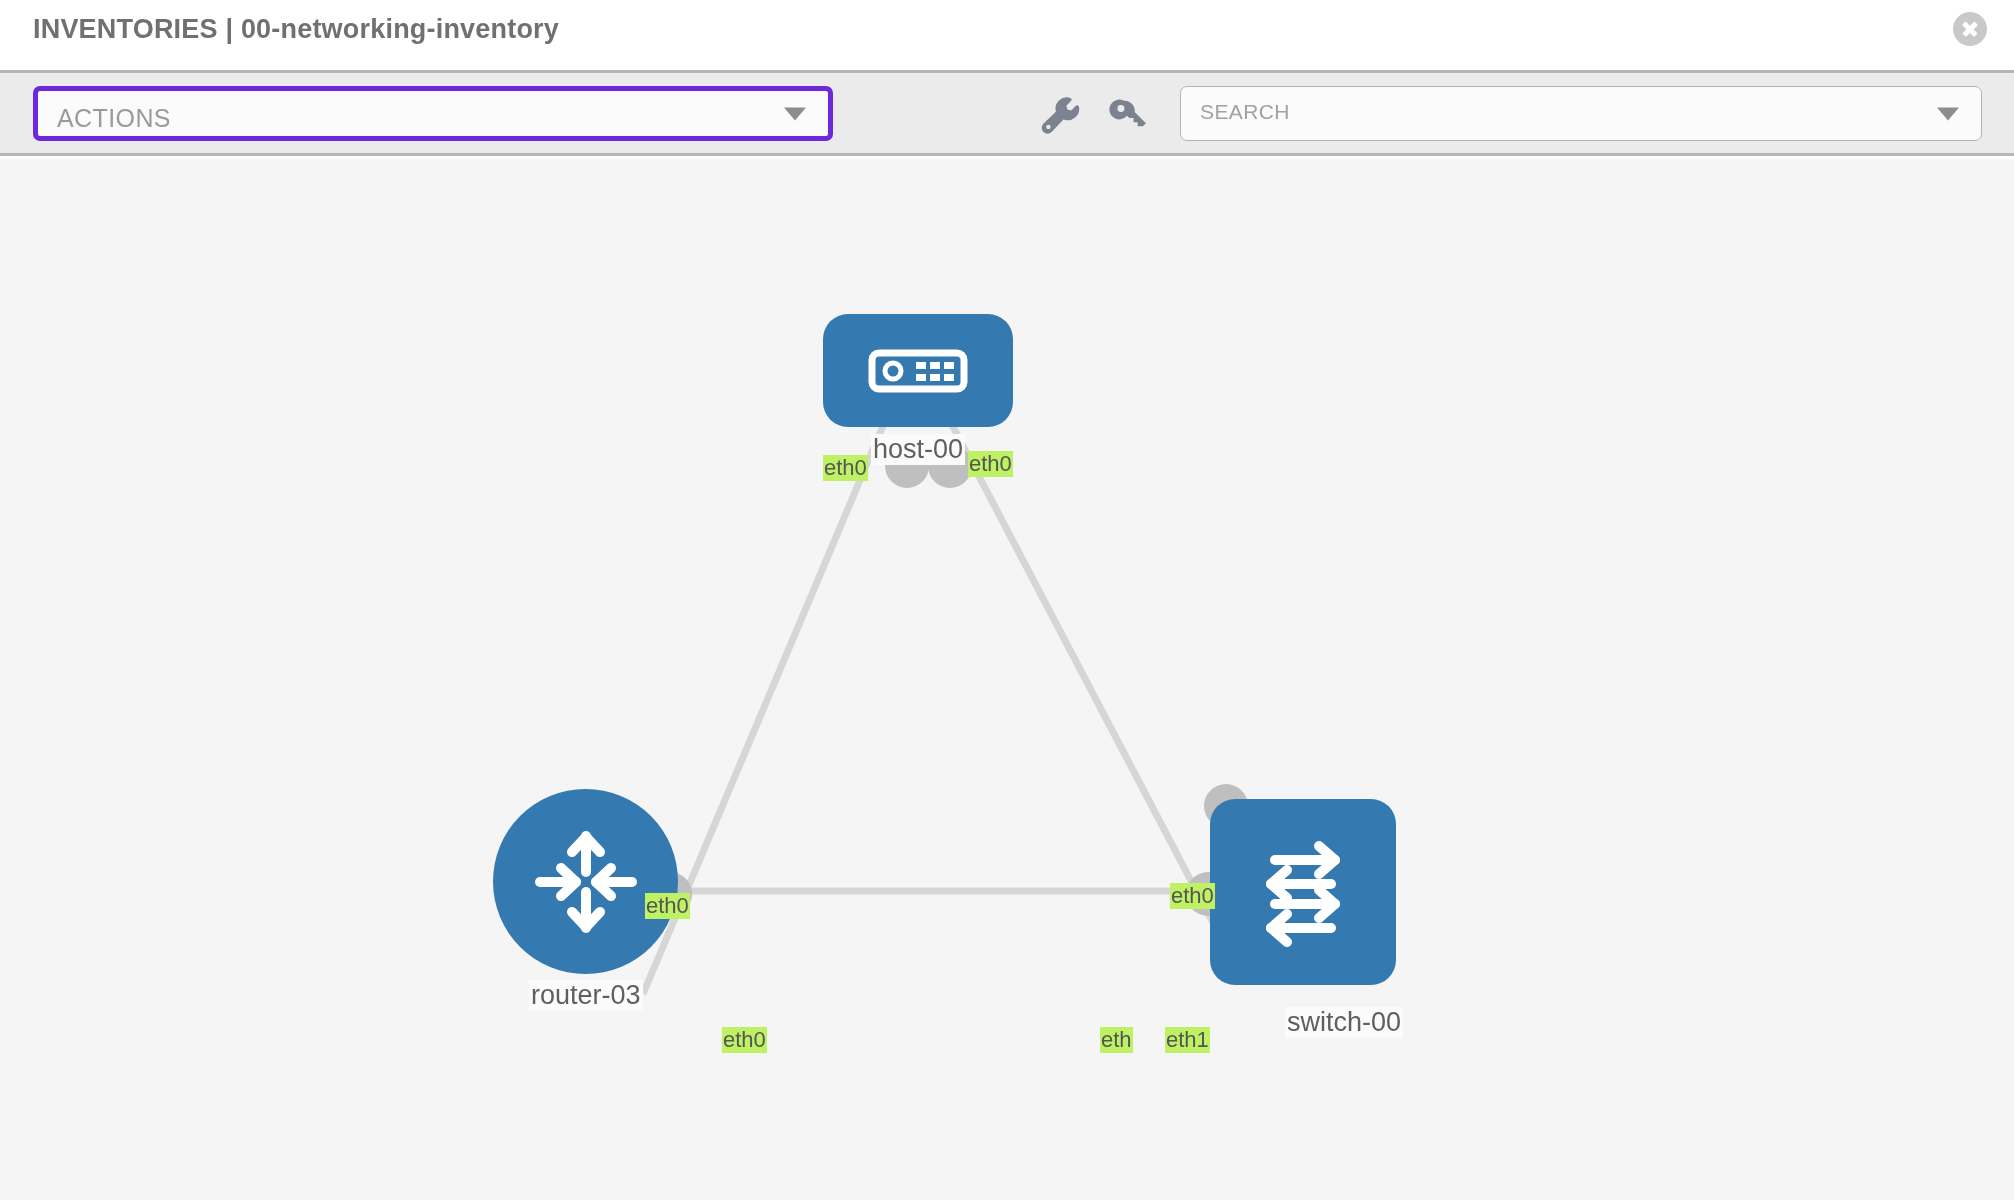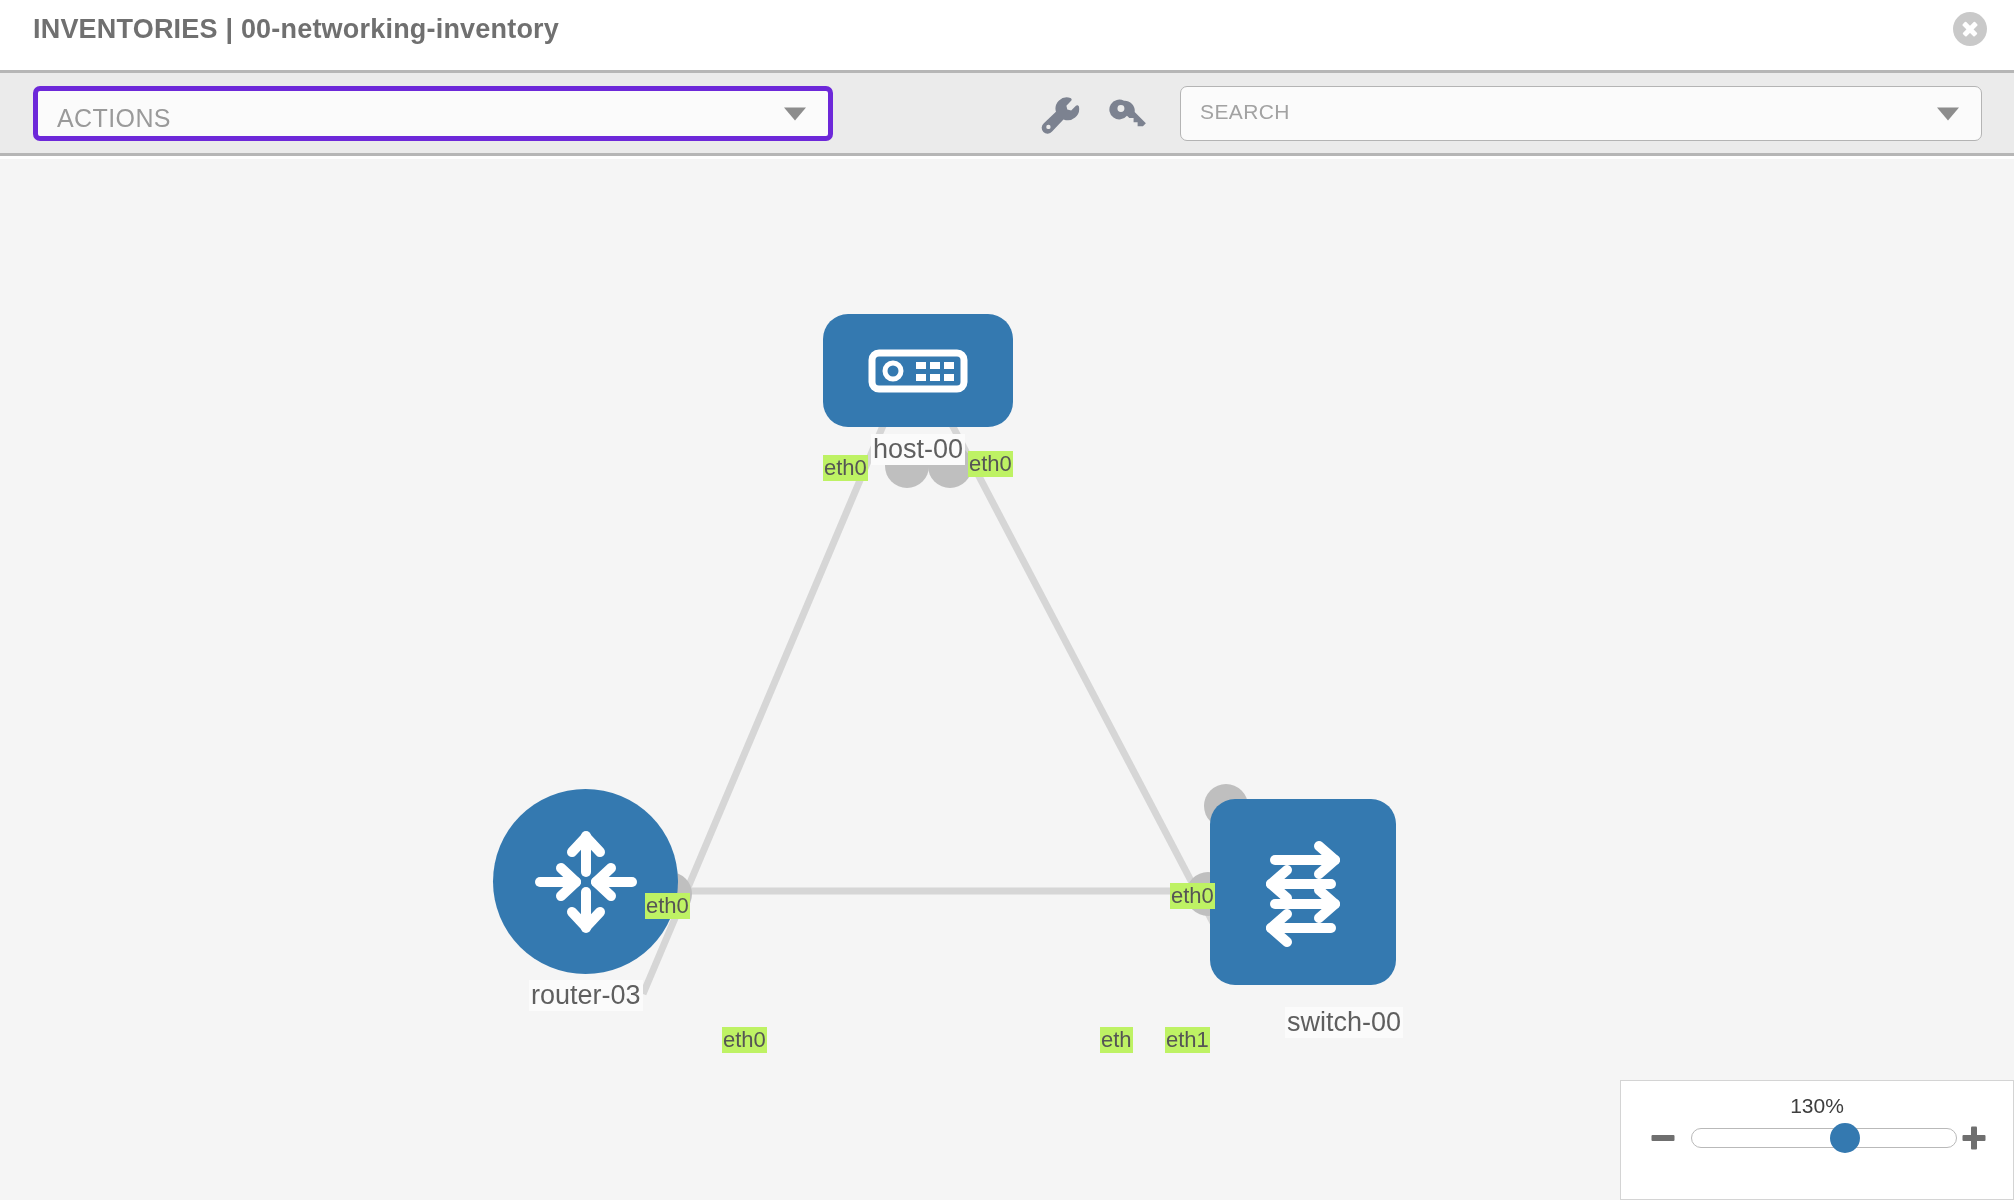--- a/index.html
+++ b/index.html
@@ -362,22 +362,14 @@
         </svg>
       </div>
       <div class="node-label" style="left:33px; top:208px;margin-left:42px;">switch-00</div>
     </div>
 
     <div class="edge-label" style="left:1170px; top:724px;">eth0</div>
     <div class="edge-label" style="left:1100px; top:868px;">eth</div>
     <div class="edge-label" style="left:1122px; top:868px;margin-left:43px;">eth1</div>
   </div>
 
-  <div class="zoom-panel">
-    <div class="zoom-value">130%</div>
-    <div class="zoom-minus"></div>
-    <div class="zoom-track">
-      <div class="zoom-thumb" id="zoom-thumb" style="left: 58%;"></div>
-    </div>
-    <div class="zoom-plus"></div>
-  </div>
 
 </div>
 
 </body></html>

